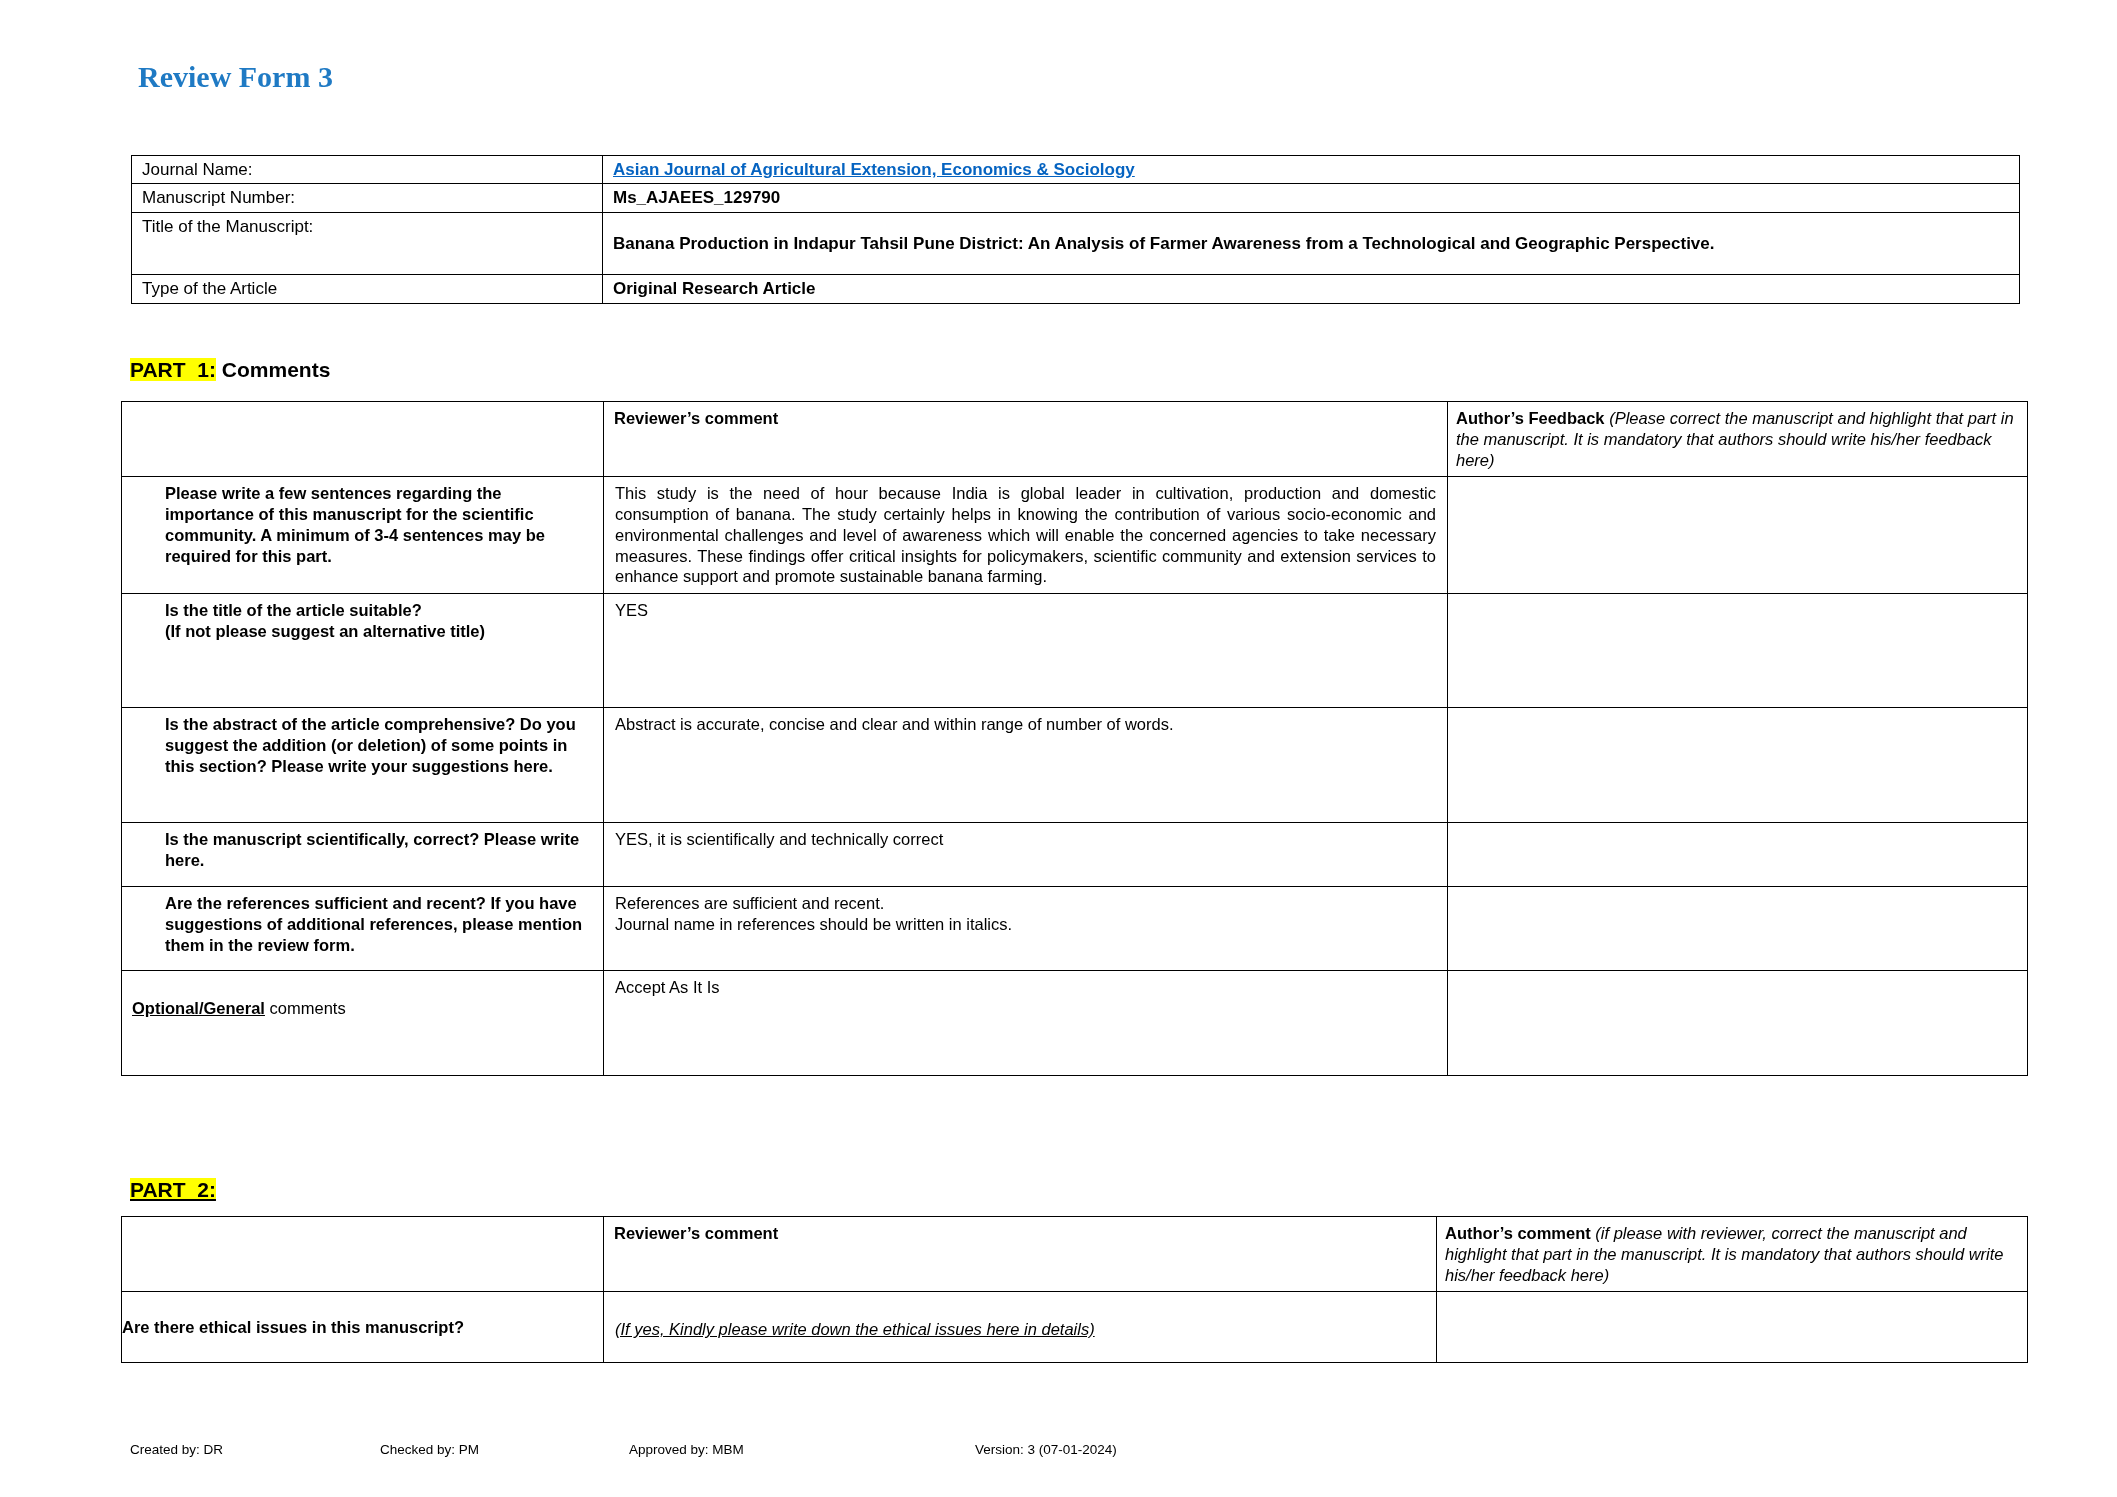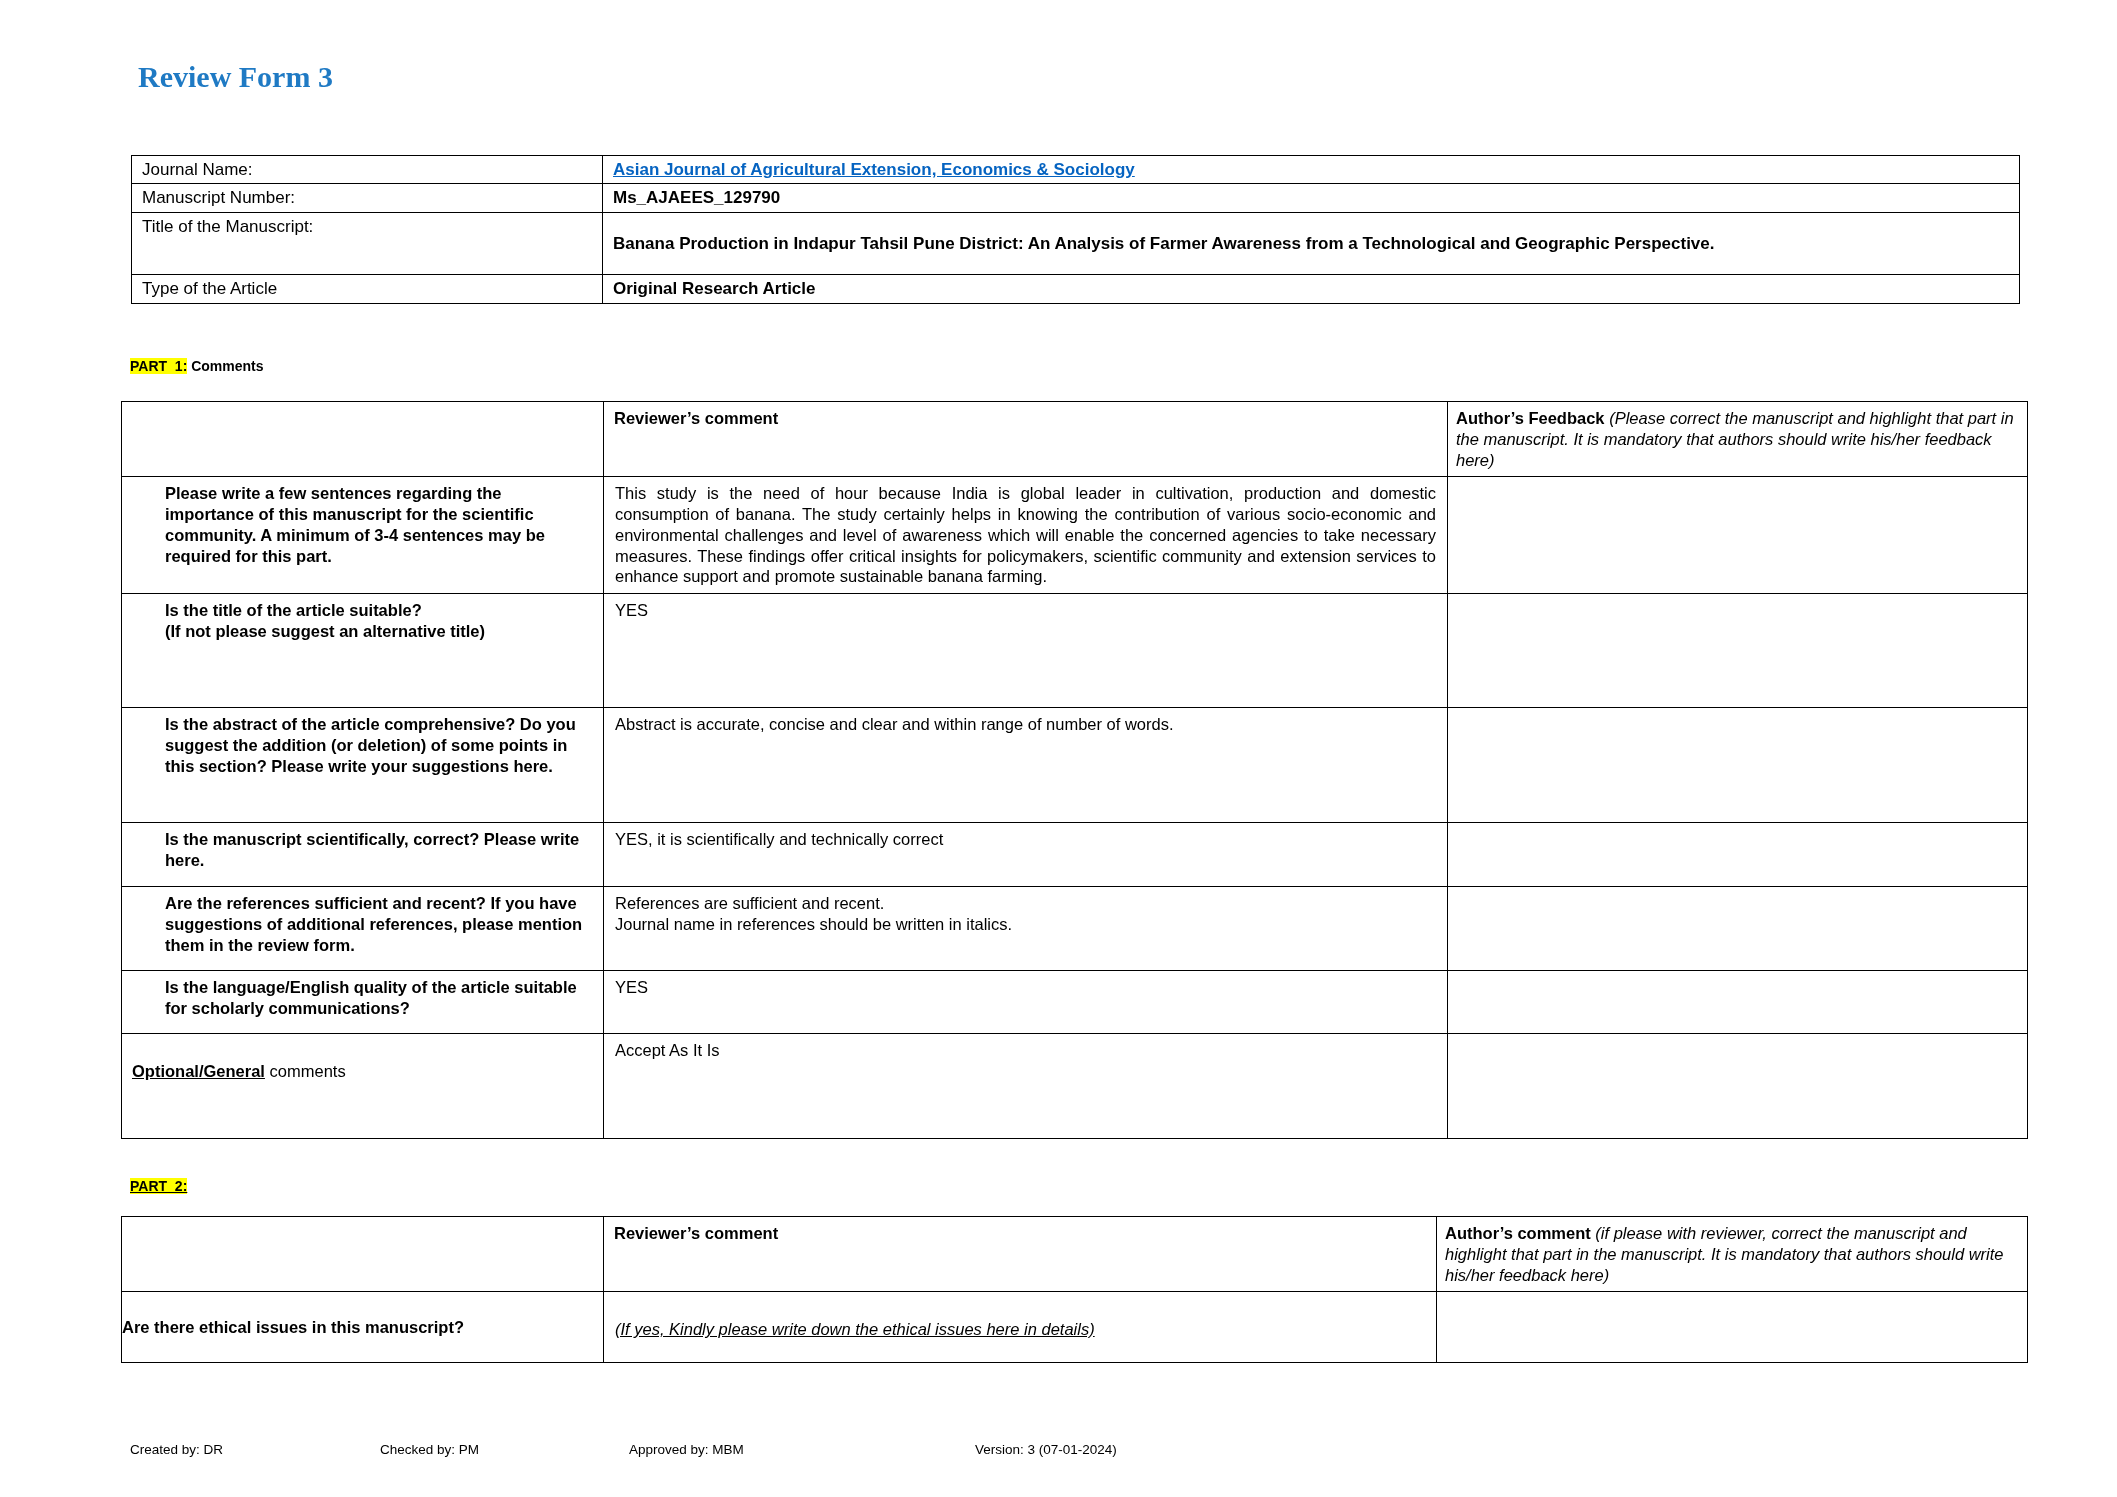--- a/index.html
+++ b/index.html
@@ -46,21 +46,21 @@
   .meta-table tr.r4 { height: 29px; }
   .meta-table tr.r3 td.label, .meta-table tr.r4 td.label { vertical-align: top; }
   .journal-link {
     color: var(--link-blue);
     font-weight: bold;
     text-decoration: underline;
     cursor: pointer;
     margin-top: 32px;
   }
   
-  .part-line { position: absolute; left: 130px; font-size: 14px; font-weight: bold; }
+  .part-line { position: absolute; left: 130px; font-size: 21px; font-weight: bold; }
   .part1-line { top: 358px; }
   .part2-line { top: 1178px; }
   .part-badge { background: var(--highlight); white-space: pre; }
   .part-badge.underlined { text-decoration: underline; }
   .part-heading { white-space: pre-wrap; }
   
   .part1-table { position: absolute; left: 121px; top: 401px; width: 1907px; }
   .part1-table col.c1 { width: 482px; }
   .part1-table col.c2 { width: 844px; }
   .part2-table { position: absolute; left: 121px; top: 1216px; width: 1907px; }
@@ -175,25 +175,20 @@
         <td class="q">Is the manuscript scientifically, correct? Please write here.</td>
         <td class="c">YES, it is scientifically and technically correct</td>
         <td class="f"></td>
       </tr>
       <tr class="r4">
         <td class="q">Are the references sufficient and recent? If you have suggestions of additional references, please mention them in the review form.</td>
         <td class="c">References are sufficient and recent.
 Journal name in references should be written in italics.</td>
         <td class="f"></td>
       </tr>
-      <tr class="r5">
-        <td class="q">Is the language/English quality of the article suitable for scholarly communications?</td>
-        <td class="c">YES</td>
-        <td class="f"></td>
-      </tr>
       <tr class="r6">
         <td class="q no-indent">
           <span class="bold-underline">Optional/General</span><span class="label-rest"> comments</span>
         </td>
         <td class="c">Accept As It Is</td>
         <td class="f"></td>
       </tr>
     </tbody>
   </table>
 

